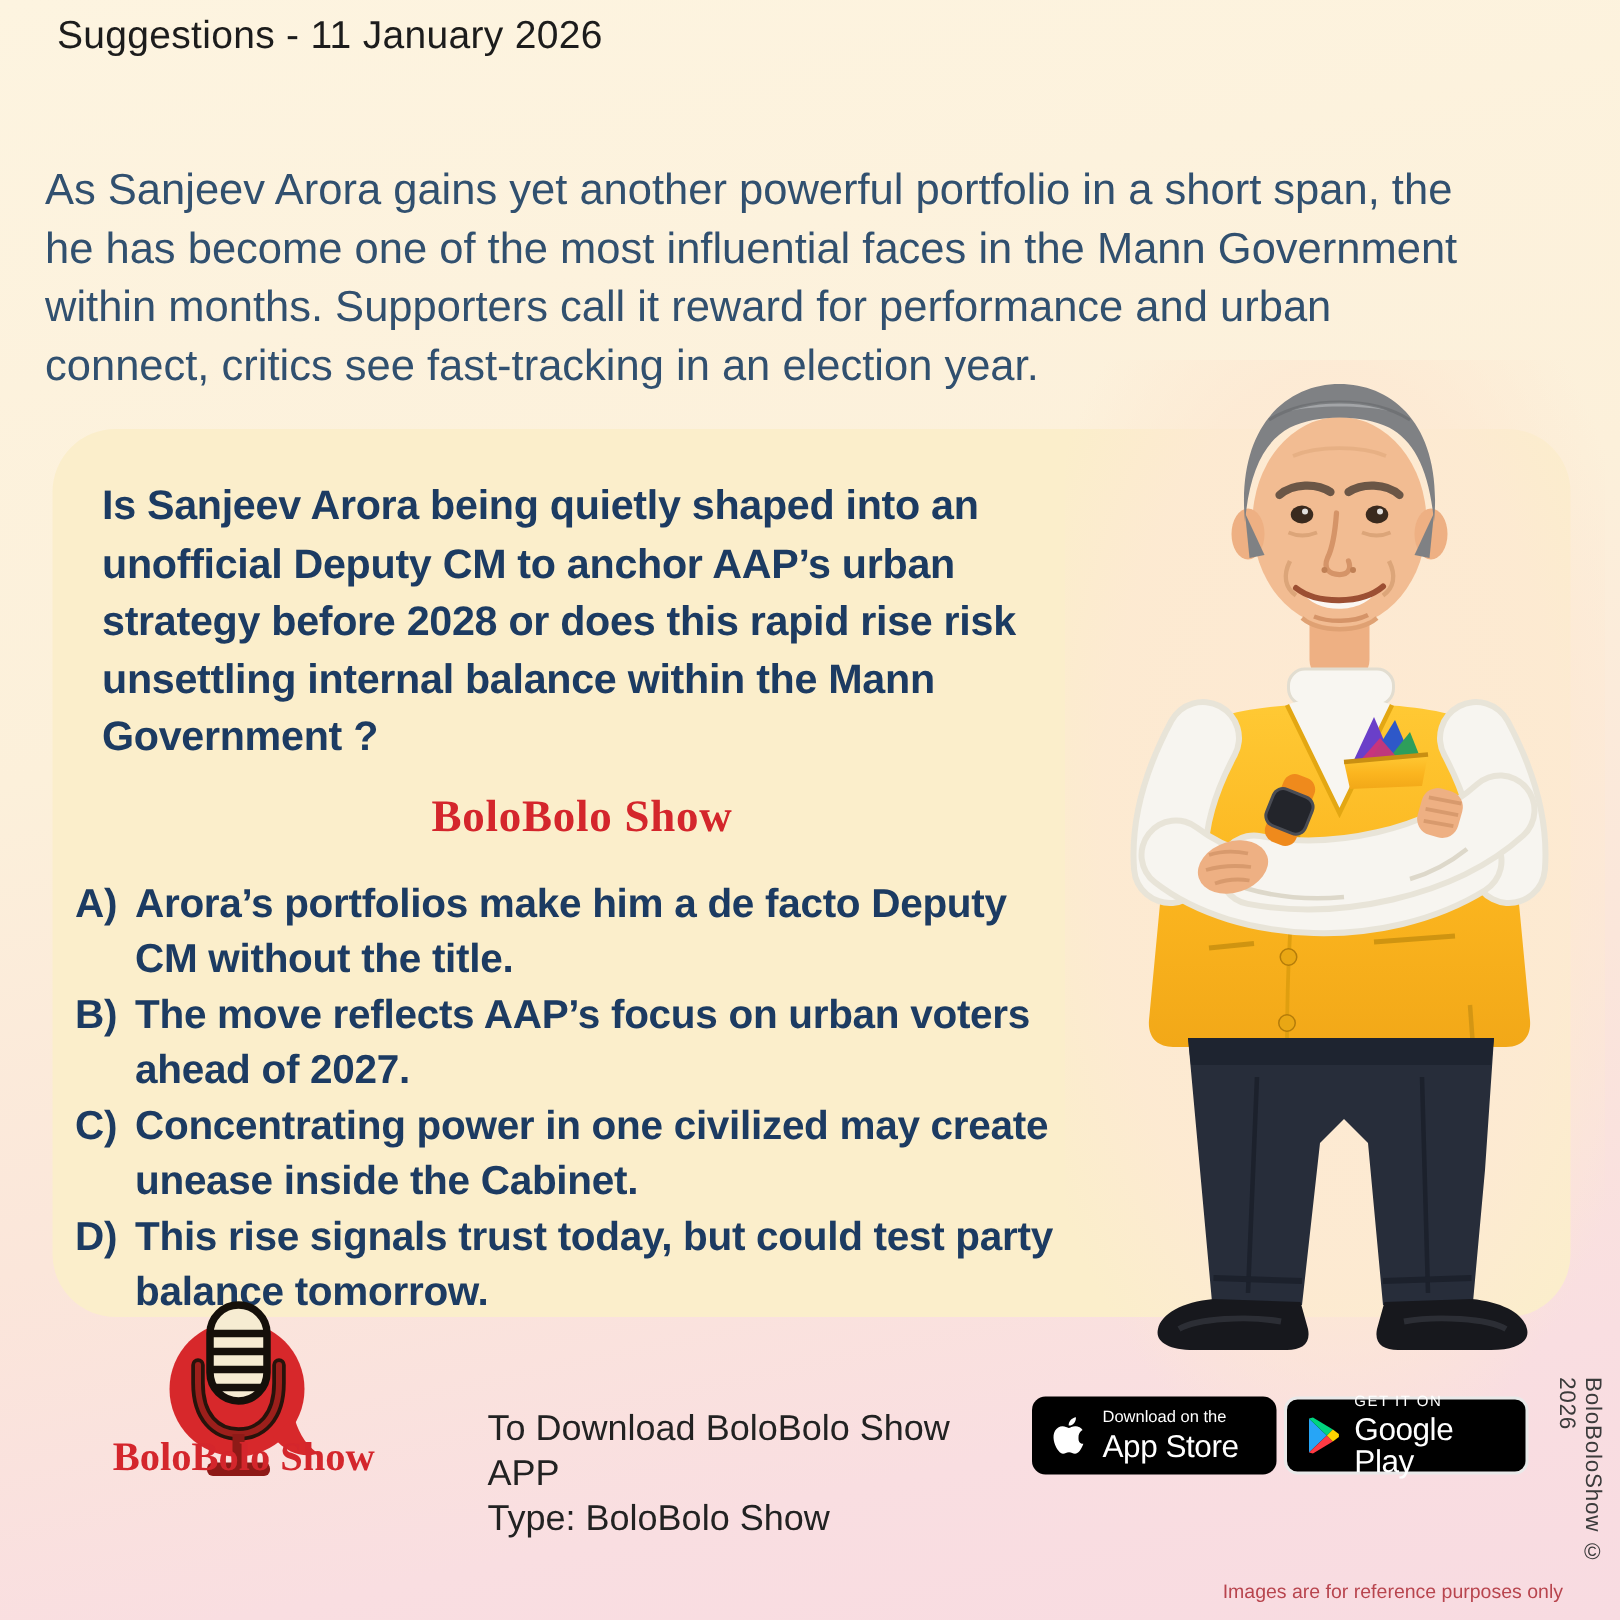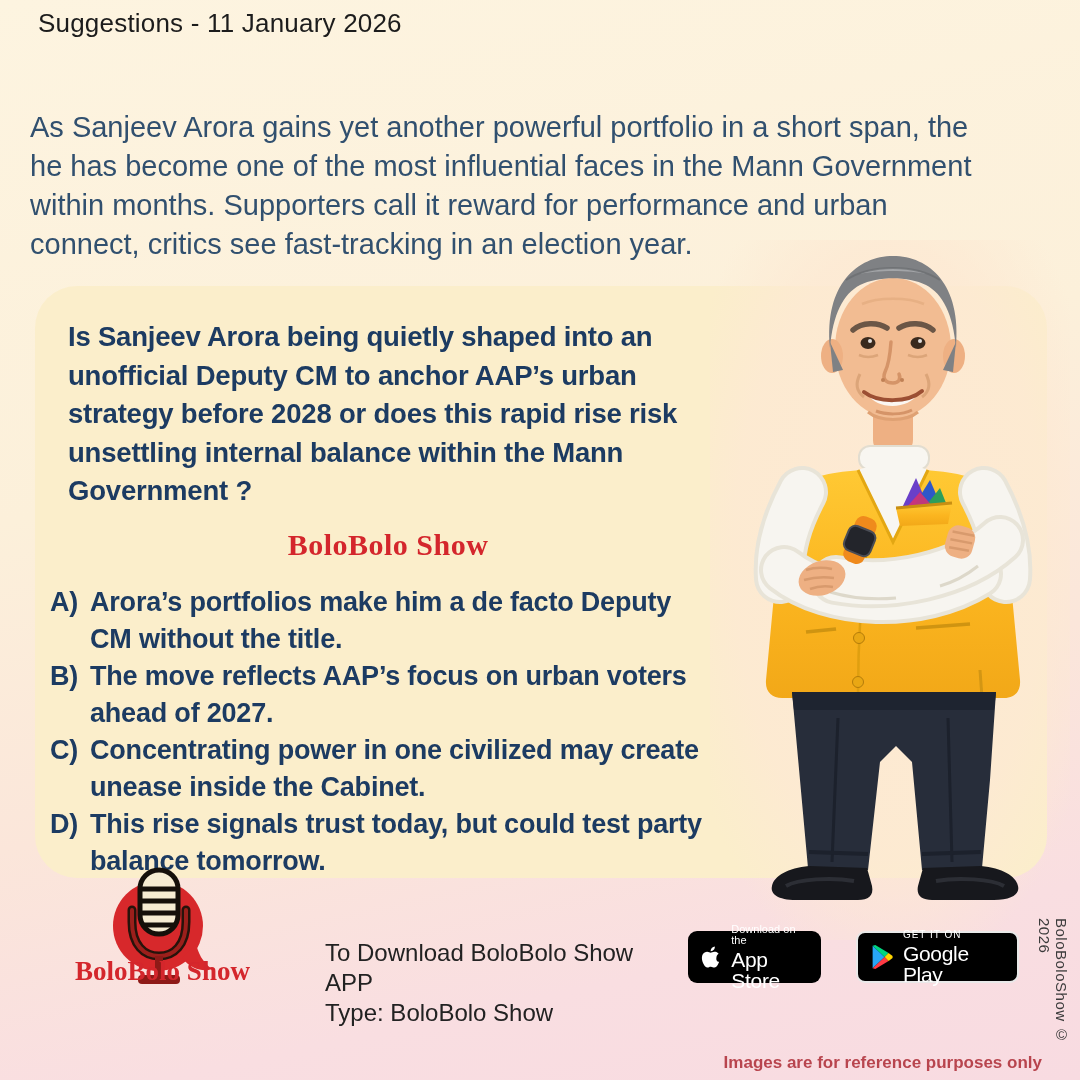--- a/index.html
+++ b/index.html
@@ -40,36 +40,36 @@
     font-family:"Liberation Serif",serif;font-weight:bold;font-size:27px;color:#d4262c;
   }
   .download-text{
     position:absolute;left:325px;top:938px;width:345px;text-align:left;
     font-size:24px;line-height:30px;color:#222;
   }
   .badge{
     position:absolute;top:931px;height:52px;background:#000;border-radius:9px;
     display:flex;align-items:center;color:#fff;box-sizing:border-box;padding:0 12px;gap:9px;cursor:pointer;
   }
-  .badge-appstore{left:688px;width:133px;}
+  .badge-appstore{left:688px;width:163px;}
   .badge-gplay{left:856px;width:163px;border:2px solid #e9e9e9;}
   .badge-txt{display:flex;flex-direction:column;justify-content:flex-end;line-height:1;}
   .badge-top{font-size:11px;margin-bottom:3px;}
   .badge-top.caps{font-size:10px;letter-spacing:1px;}
   .badge-bottom{font-size:21px;font-weight:normal;letter-spacing:-0.3px;}
   .footer{
     position:absolute;left:20px;top:1000px;width:1020px;text-align:center;
     font-size:23px;line-height:27px;font-weight:bold;color:#181818;letter-spacing:-0.2px;
   }
   .vertical-copy{
     position:absolute;right:10px;top:918px;height:160px;
     writing-mode:vertical-rl;font-size:15px;color:#3b3b3b;letter-spacing:.5px;
   }
   .ref-note{
-    position:absolute;right:38px;top:1053px;font-size:17px;color:#b8454e;font-weight:bold;
+    position:absolute;right:38px;top:1053px;font-size:13px;color:#b8454e;
   }
   .person{position:absolute;left:710px;top:240px;width:360px;height:700px;}
 </style>
 </head>
 <body>
 
 <div class="poster">
 
   <div class="date-label">Suggestions - 11 January 2026</div>
 

